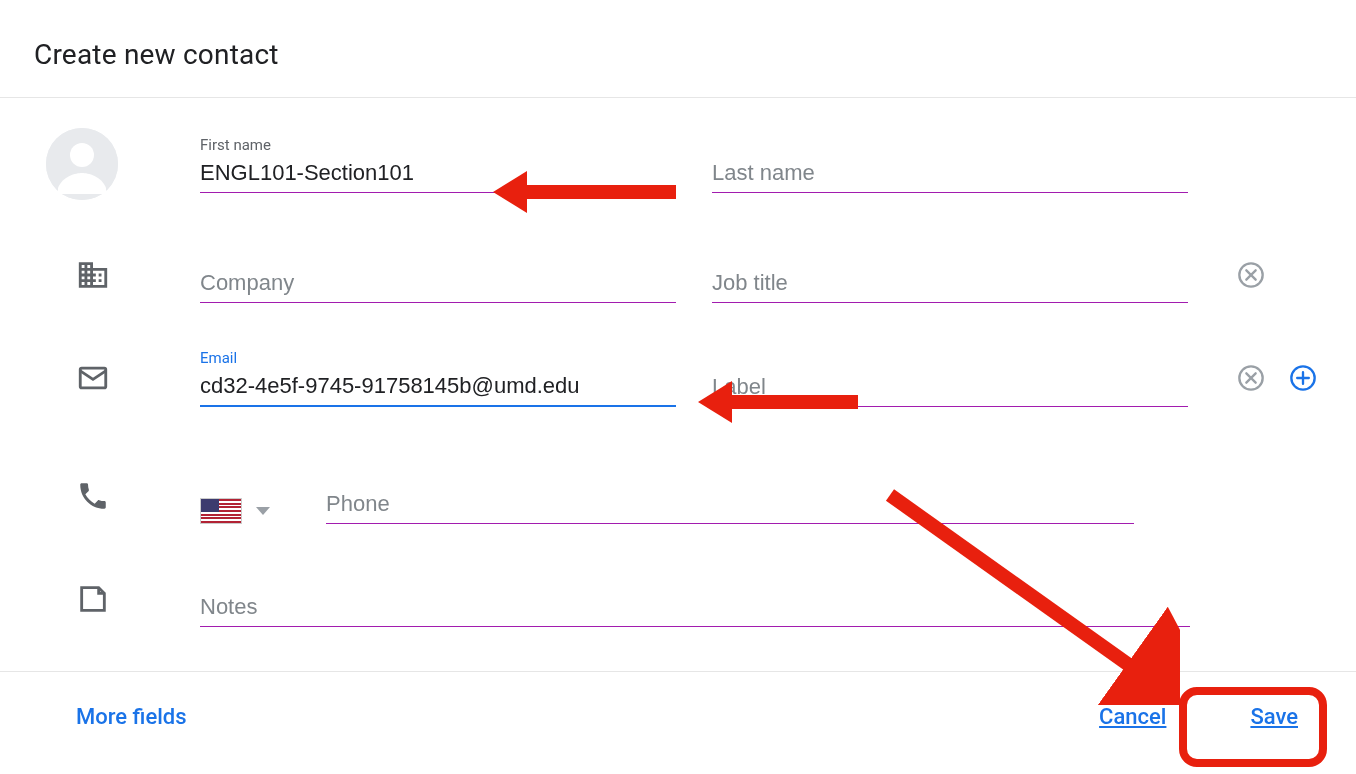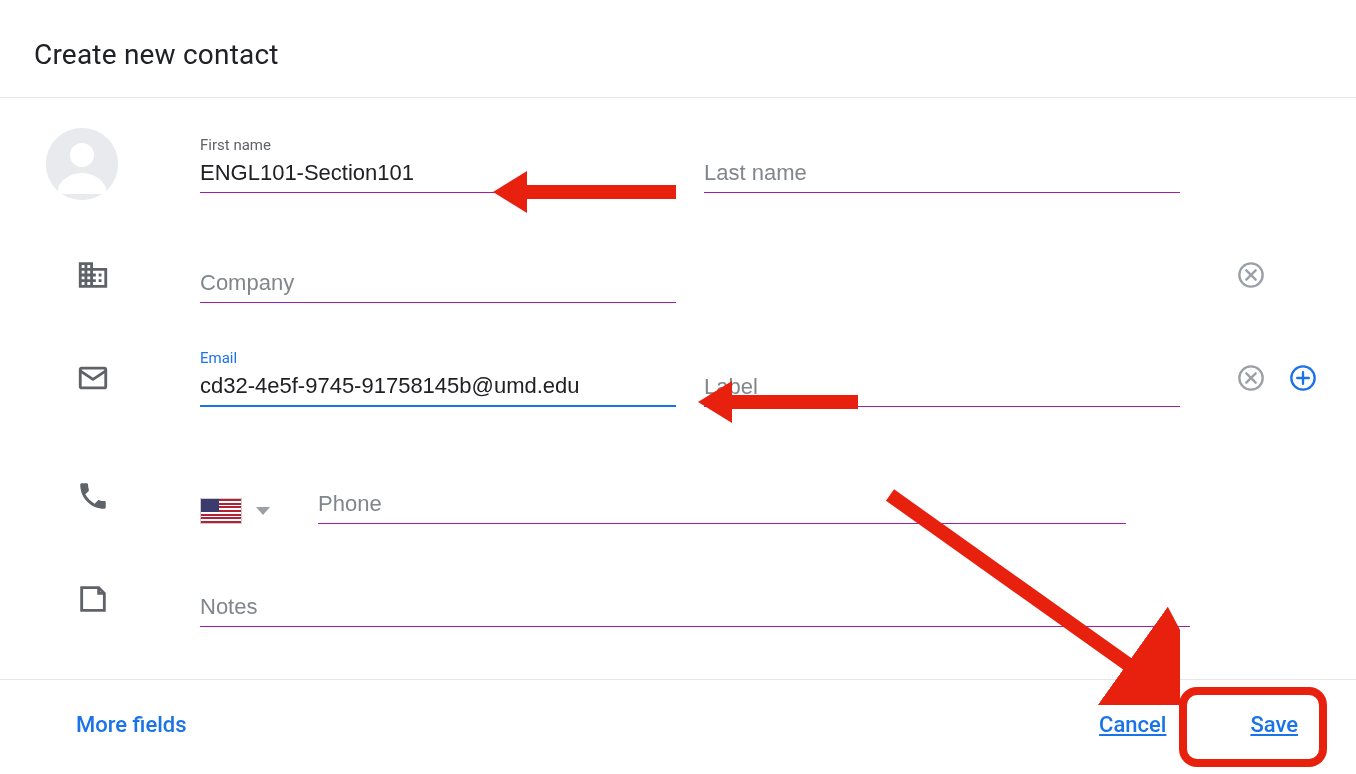--- a/index.html
+++ b/index.html
@@ -42,21 +42,21 @@
     justify-content: flex-start;
     align-items: center;
     padding-left: 76px;
     color: #5f6368;
   }
 
   .fields-col {
     flex: 1;
     display: flex;
     align-items: flex-end;
-    gap: 28px;
+    gap: 36px;
   }
 
   .trailing-col {
     width: 140px;
     display: flex;
     align-items: center;
     justify-content: flex-start;
     gap: 22px;
     padding-left: 30px;
   }
@@ -203,21 +203,21 @@
     border: 8px solid #e8200e;
     border-radius: 18px;
     z-index: 49;
     pointer-events: none;
   }
 
   .row.name { margin-top: 6px; margin-bottom: 46px; }
   .row.company { margin-bottom: 46px; }
   .row.email { margin-bottom: 60px; }
   .row.phone { margin-bottom: 46px; }
-  .row.notes { margin-bottom: 28px; }
+  .row.notes { margin-bottom: 20px; }
 
   .phone-field input { width: 808px; }
   .notes-field input { width: 990px; }
 </style>
 </head>
 <body>
 
 <div class="title">Create new contact</div>
 <hr class="divider">
 
@@ -247,20 +247,23 @@
 
   <div class="row company">
     <div class="icon-col">
       <svg width="34" height="34" viewBox="0 0 24 24" fill="#5f6368">
           <path d="M12 7V3H2v18h20V7H12zM6 19H4v-2h2v2zm0-4H4v-2h2v2zm0-4H4V9h2v2zm0-4H4V5h2v2zm4 12H8v-2h2v2zm0-4H8v-2h2v2zm0-4H8V9h2v2zm0-4H8V5h2v2zm10 12h-8v-2h2v-2h-2v-2h2v-2h-2V9h8v10zm-2-8h-2v2h2v-2zm0 4h-2v2h2v-2z"></path>
         </svg>
     </div>
     <div class="fields-col">
       <div class="field">
         <input type="text" placeholder="Company" style="">
+      </div>
+      <div class="field">
+        <input type="text" placeholder="Job title" style="">
       </div>
     </div>
     <div class="trailing-col">
       <span class="circle-btn">
         <svg viewBox="0 0 24 24">
             <circle cx="12" cy="12" r="10" fill="none" stroke="#9aa0a6" stroke-width="2"></circle>
             <path d="M8 8l8 8M16 8l-8 8" stroke="#9aa0a6" stroke-width="2" stroke-linecap="round"></path>
           </svg>
       </span>
     </div>

